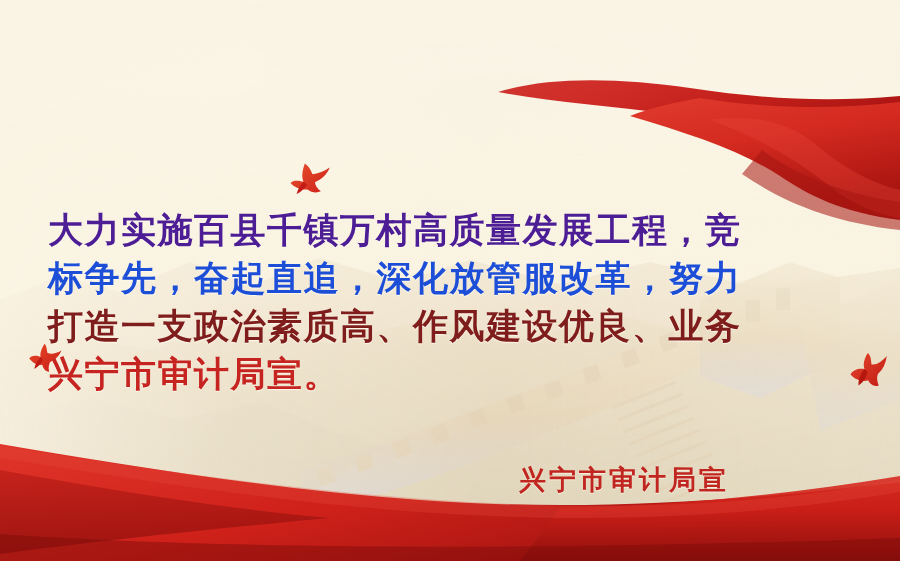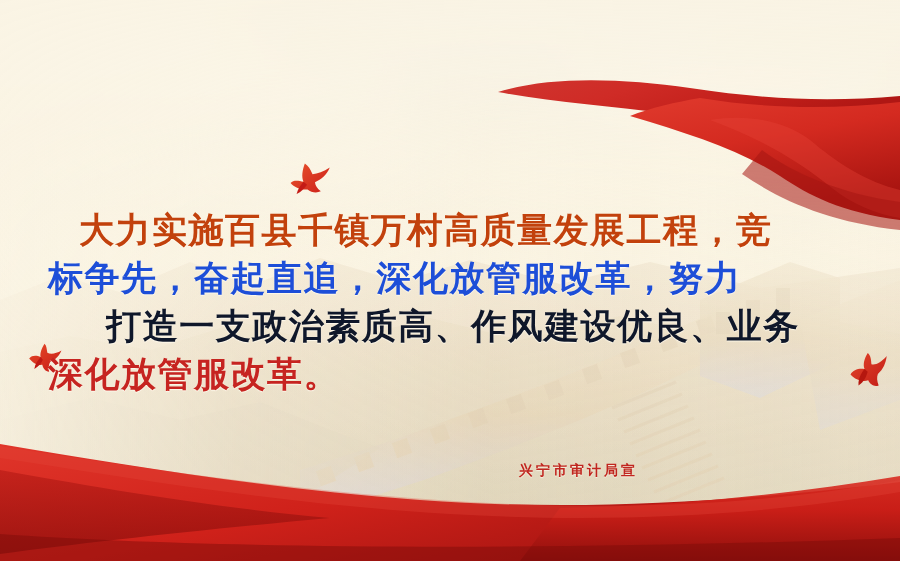--- a/index.html
+++ b/index.html
@@ -92,34 +92,34 @@
   }
   .hl-line {
     font-family: "DejaVu Sans", "Liberation Sans", sans-serif;
     font-weight: 700;
     font-size: 35px;
     line-height: 48px;
     letter-spacing: 1.5px;
     white-space: nowrap;
     text-shadow: 0 1px 1px rgba(255,250,238,.85);
   }
-  .hl-line.l0 { color: #c2410c; margin-left: 31px; }
+  .hl-line.l0 { color: #4c1d95; }
   .hl-line.l1 { color: #1d4ed8; }
-  .hl-line.l2 { color: #0f172a; text-align: center; }
+  .hl-line.l2 { color: #7f1d1d; }
   .hl-line.l3 { color: #c62420; }
 
   
   .signature {
     position: absolute;
     left: 519px;
     top: 462px;
     z-index: 7;
     font-family: Liberation Mono, monospace;
     font-weight: 700;
-    font-size: 14px;
+    font-size: 27px;
     letter-spacing: 3px;
     color: #c0261f;
     white-space: nowrap;
     text-shadow: 0 1px 1px rgba(255,250,238,.7);
   }
 </style>
 </head>
 <body>
 
 <div id="poster">
@@ -308,18 +308,18 @@
                C36,54 42,58 48,56 C46,50 46,44 48,40
                C56,34 60,26 62,16 C54,24 46,28 40,26 C40,20 40,14 36,10 Z" fill="url(#dv3)"></path>
       <path d="M30,32 C24,38 20,46 20,54 C28,50 32,42 34,36 Z" fill="#b5170f"></path>
     </svg>
   </div>
 
   <div class="headline">
     <div class="hl-line l0">大力实施百县千镇万村高质量发展工程，竞</div>
     <div class="hl-line l1">标争先，奋起直追，深化放管服改革，努力</div>
     <div class="hl-line l2">打造一支政治素质高、作风建设优良、业务</div>
-    <div class="hl-line l3">深化放管服改革。</div>
+    <div class="hl-line l3">兴宁市审计局宣。</div>
   </div>
 
   <div class="signature">兴宁市审计局宣</div>
 
 </div>
 
 </body></html>

